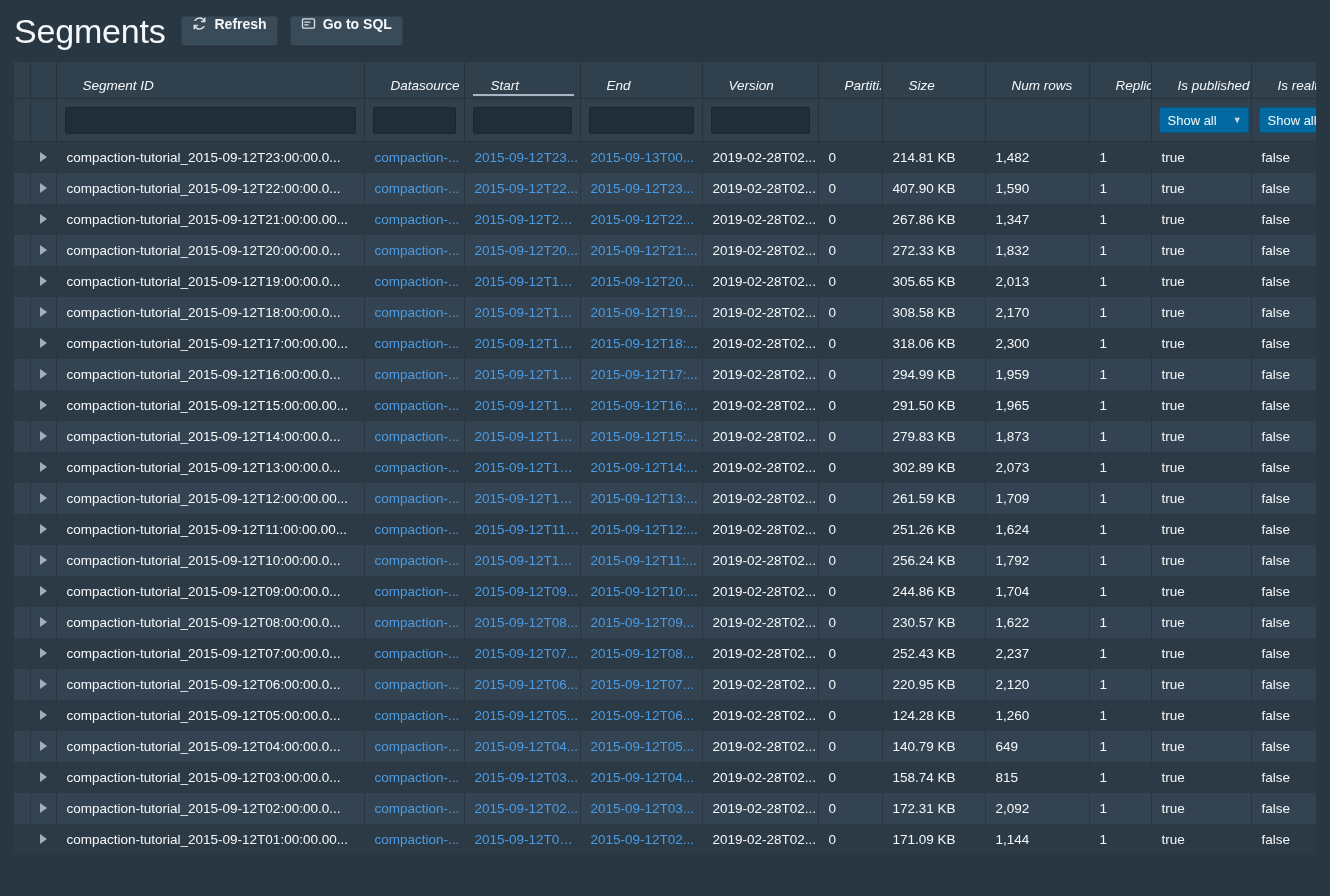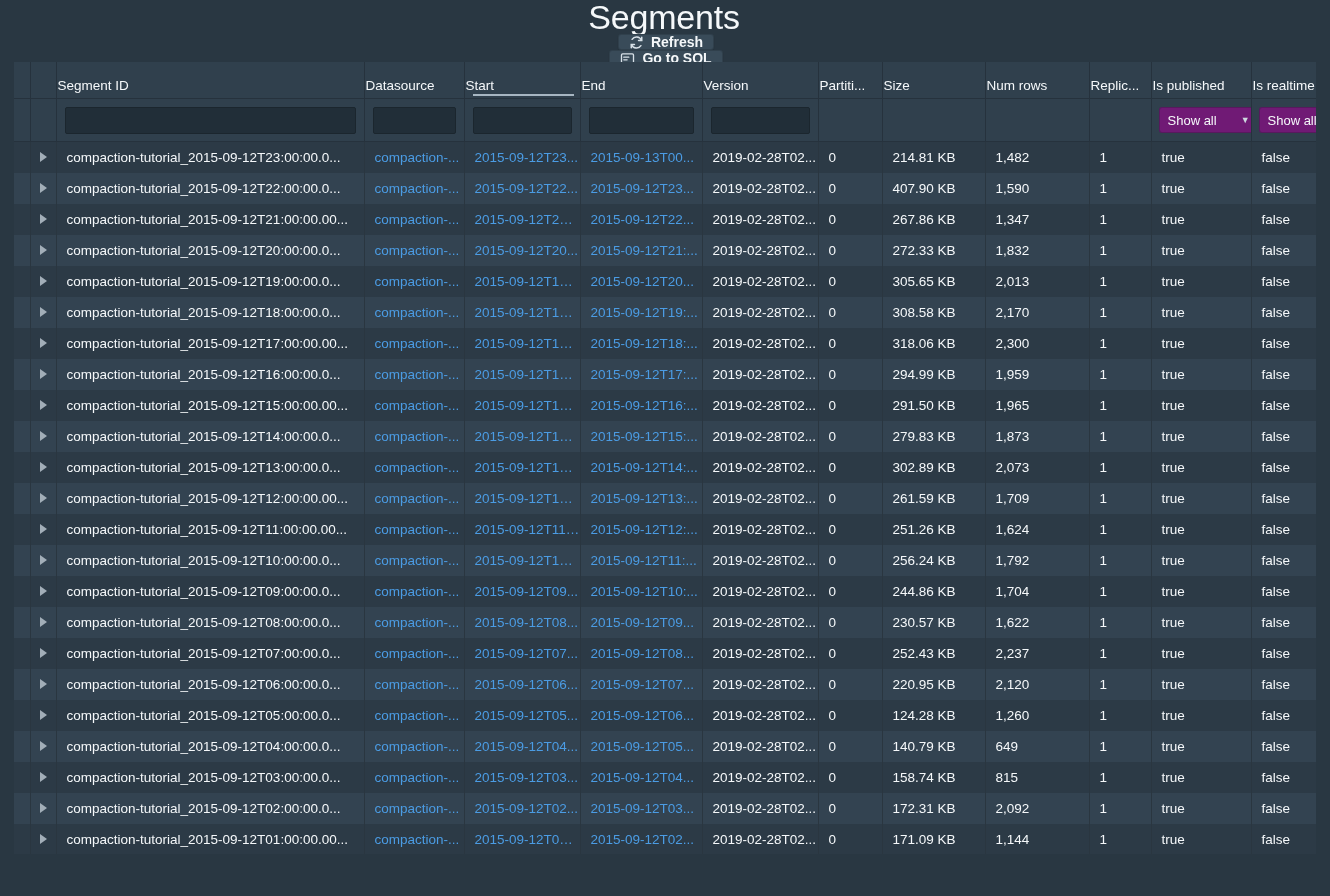--- a/index.html
+++ b/index.html
@@ -13,33 +13,32 @@
     -webkit-font-smoothing: antialiased;
   }
 
   
   .page-header {
     display: flex;
     align-items: center;
     height: 62px;
     padding: 0 0 0 14px;
     box-sizing: border-box;
-    flex-direction: column;
   }
   .page-title {
     font-size: 34px;
     font-weight: 400;
     color: #f5f8fa;
     letter-spacing: -0.2px;
     margin: 0 16px 0 0;
     line-height: 34px;
   }
   .hdr-btn {
     display: inline-flex;
-    align-items: center;
+    align-items: flex-start;
     gap: 7px;
     height: 30px;
     padding: 0 11px;
     margin-right: 12px;
     background: #394b59;
     border: none;
     border-radius: 3px;
     color: #f5f8fa;
     font-size: 14px;
     font-family: "Liberation Sans", sans-serif;
@@ -82,21 +81,21 @@
     font-weight: 400;
     vertical-align: bottom;
     padding-bottom: 5px;
     border-right: 1px solid #26323d;
     border-bottom: 1px solid #26323d;
     background: #30404d;
     position: relative;
   }
   thead tr.col-head th.gutter,
   thead tr.filter-row th.gutter { border-right: 1px solid #26323d; }
-  th .hcell { padding-left: 1px; display:block; }
+  th .hcell { padding-left: 26px; display:block;font-style:italic; }
   th.sorted .hcell::after {
     content: "";
     position: absolute;
     left: 8px; right: 6px; bottom: 2px;
     height: 2px;
     background: #a7b6c2;
   }
 
   
   thead tr.filter-row th {
@@ -112,25 +111,25 @@
     height: 27px;
     background: #212e38;
     border: 1px solid #1b262e;
     border-radius: 2px;
     box-sizing: border-box;
     width: calc(100% - 16px);
   }
   .show-all {
     display: inline-flex;
     align-items: center;
-    gap: 24px;
+    gap: 16px;
     margin-left: 7px;
     height: 26px;
     padding: 0 7px 0 9px;
-    background: #701a75;
+    background: #0369a1;
     border: none;
     border-radius: 3px;
     color: #f5f8fa;
     font-size: 13px;
     font-family: "Liberation Sans", sans-serif;
     cursor: pointer;
     box-shadow: inset 0 0 0 1px rgba(16,22,26,.25);
     justify-content: center;
   }
   .caret { font-size: 9px; color: #ced9e0; line-height: 1; }

